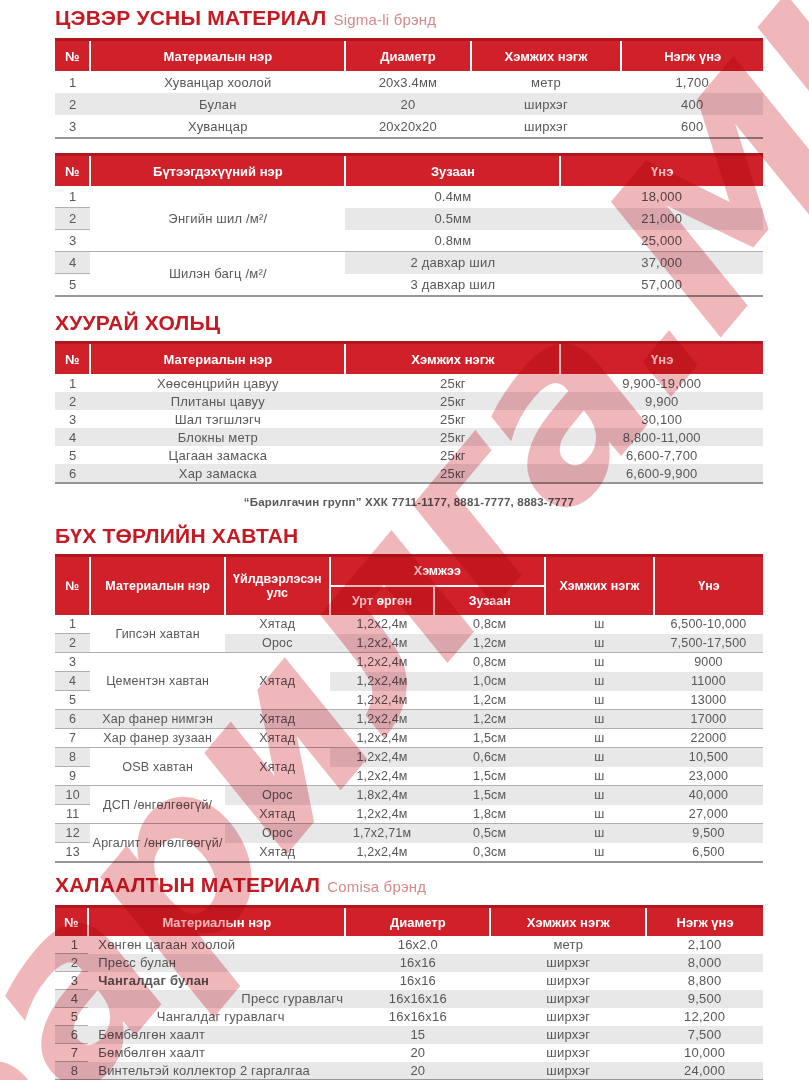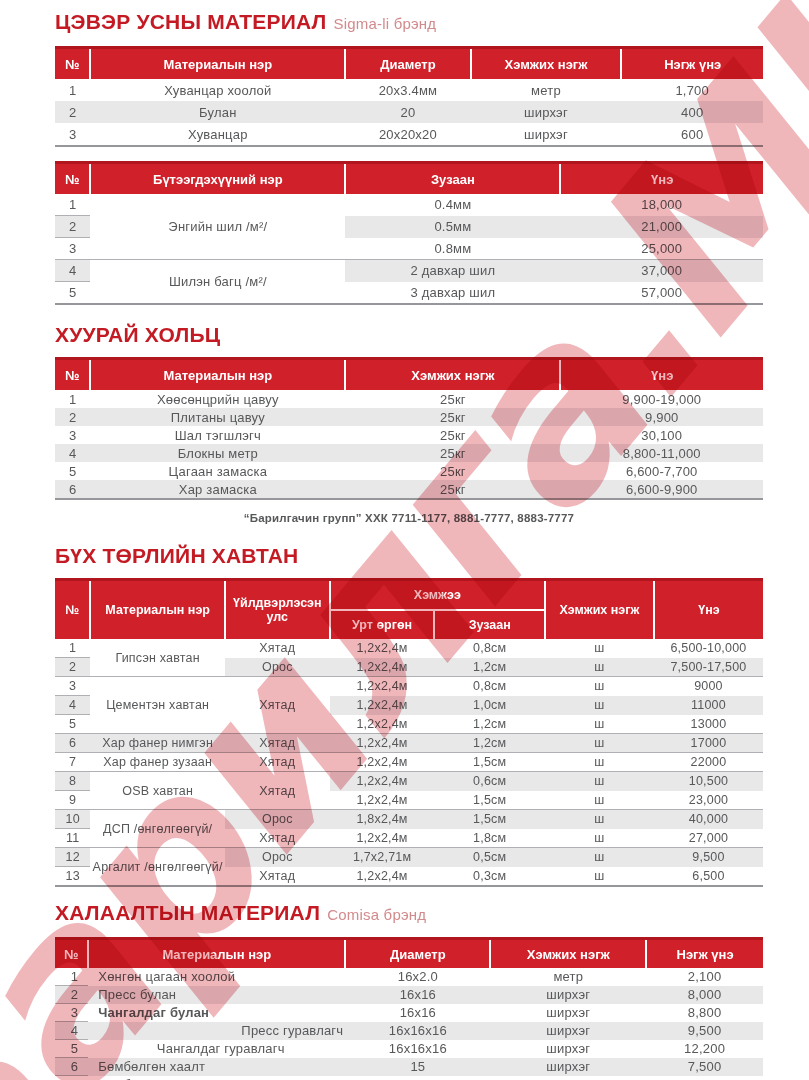--- a/index.html
+++ b/index.html
@@ -3,21 +3,21 @@
 <meta charset="utf-8">
 <style>
   html,body{margin:0;padding:0;background:#fff;}
   body{width:809px;height:1080px;overflow:hidden;position:relative;
        font-family:"Liberation Sans",sans-serif;}
   .page{position:absolute;inset:0;background:#fff;}
   .content{position:absolute;left:55px;top:0;width:708px;}
 
   section.tbl-sec{display:block;}
   h2.title{margin:0;font-size:21px;font-weight:800;color:var(--title-red);
-           letter-spacing:.2px;line-height:32px;white-space:nowrap;}
+           letter-spacing:.2px;line-height:24px;white-space:nowrap;}
   h2.title .subtitle{font-size:15px;font-weight:400;color:var(--subtitle-red);
            margin-left:7px;letter-spacing:.2px;}
 
   table{border-collapse:collapse;width:100%;table-layout:fixed;
         border-bottom:2px solid var(--table-end);margin-top:6px;}
   thead th{background:var(--red);color:#fff;font-weight:700;font-size:13px;
         text-align:center;vertical-align:middle;height:30px;padding:0 2px;
         border-top:3px solid var(--red-dark);}
   thead th.subhead{border-top:2px solid #fff;}
   thead th + th{border-left:2px solid #fff;}

